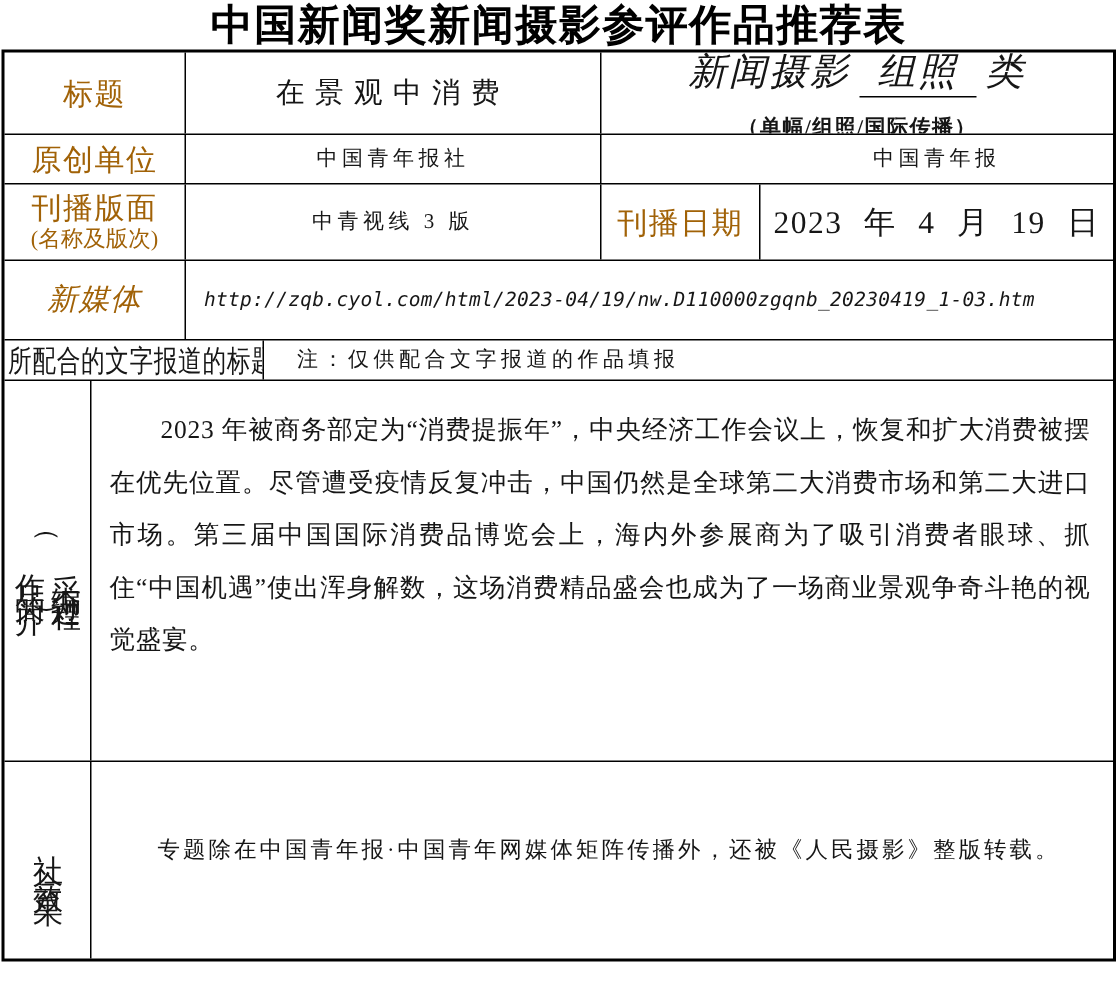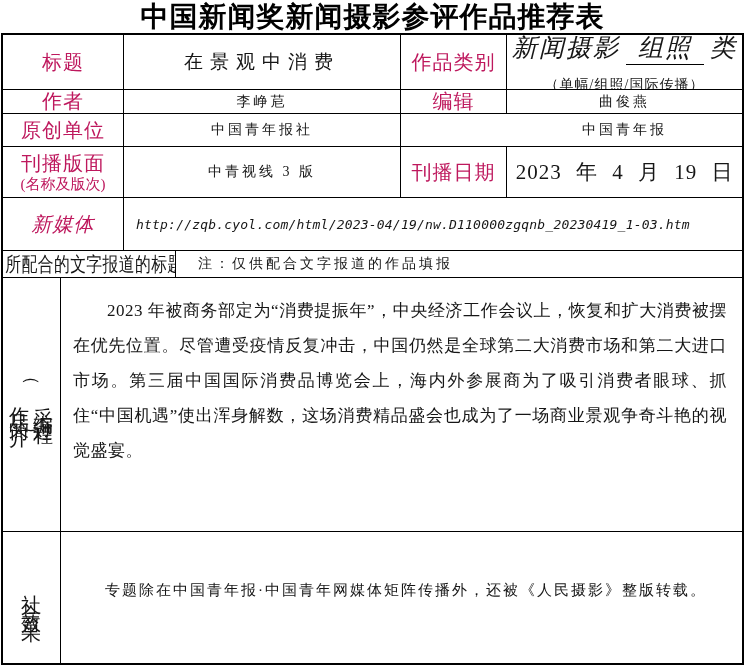--- a/index.html
+++ b/index.html
@@ -25,37 +25,37 @@
     justify-content:center; flex-shrink:0; overflow:hidden;
   }
   .td.last { border-right:none; flex:1; }
   
   .r1{height:55px;} .r2{height:24px;} .r3{height:33px;} .r4{height:51px;}
   .r5{height:53px;font-style:italic;} .r6{height:27px;} .r7{height:254px;} .r8{height:131px;}
   
   .c1{width:121px;} .c2{width:277px;} .c3{width:106px;}
   .w-note-label{width:173px;} .w-vlabel{width:58px;}
   
-  .label { font-size:20px; letter-spacing:1px; color:#be185d; }
+  .label { font-size:20px; letter-spacing:1px; color:#a16207; }
   .label-col { flex-direction:column; }
   .sub-label { font-size:15px; letter-spacing:0; line-height:19px; }
   .line { line-height:24px; }
   .small-label { font-size:14px; line-height:17px; letter-spacing:0; text-align:center;margin-top:48px; }
   .value { font-size:14px; letter-spacing:3px; }
   .title-value { font-size:19px; letter-spacing:7px; }
   .date-value { font-size:21px; letter-spacing:1px; word-spacing:8px; }
   .url-value {
     font-family:"DejaVu Sans Mono","Liberation Mono",monospace;
     font-size:13px; letter-spacing:0.2px; justify-content:flex-start;
     padding-left:12px;
   }
   .category-cell { flex-direction:column; justify-content:center; }
   .cat-line1 { font-size:25px; letter-spacing:2px;font-style:italic; }
   .cat-selected { display:inline-block; border-bottom:1.5px solid #000; padding:0 12px; margin:0 6px; }
-  .cat-line2 { font-size:14px; letter-spacing:1px; margin-top:11px; }
+  .cat-line2 { font-size:14px; letter-spacing:1px; margin-top:11px;font-weight:bold; }
   .wide-label {
     justify-content:flex-start; font-size:20px; letter-spacing:0.5px;
     white-space:nowrap;
   }
   .wide-label .squeeze { display:inline-block; transform:scaleX(0.79); transform-origin:left center; padding-left:3px; }
   .note-cell { justify-content:flex-start; padding-left:22px; font-size:14px; letter-spacing:3px; }
   
   .vlabel-cell { flex-direction:column; justify-content:center; }
   .paren { font-size:18px; line-height:14px; height:14px; transform:rotate(90deg); }
   .paren.open { margin-bottom:8px; }
@@ -85,33 +85,26 @@
 
 <div class="page">
 
   <div class="doc-title">中国新闻奖新闻摄影参评作品推荐表</div>
 
   <div class="form-table">
 
     <div class="tr r1">
       <div class="td c1 label">标题</div>
       <div class="td c2 title-value">在景观中消费</div>
-      <div class="td c3 label">作品类别</div>
       <div class="td last category-cell">
         <div class="cat-line1"><span>新闻摄影</span><span class="cat-selected">组照</span><span>类</span></div>
         <div class="cat-line2">（单幅/组照/国际传播）</div>
       </div>
     </div>
 
-    <div class="tr r2">
-      <div class="td c1 label">作者</div>
-      <div class="td c2 value">李峥苨</div>
-      <div class="td c3 label">编辑</div>
-      <div class="td last value">曲俊燕</div>
-    </div>
 
     <div class="tr r3">
       <div class="td c1 label">原创单位</div>
       <div class="td c2 value">中国青年报社</div>
       <div class="td c3 label-col small-label">
         <span>发布端/账号/</span>
         <span>媒体名称</span>
       </div>
       <div class="td last value">中国青年报</div>
     </div>

